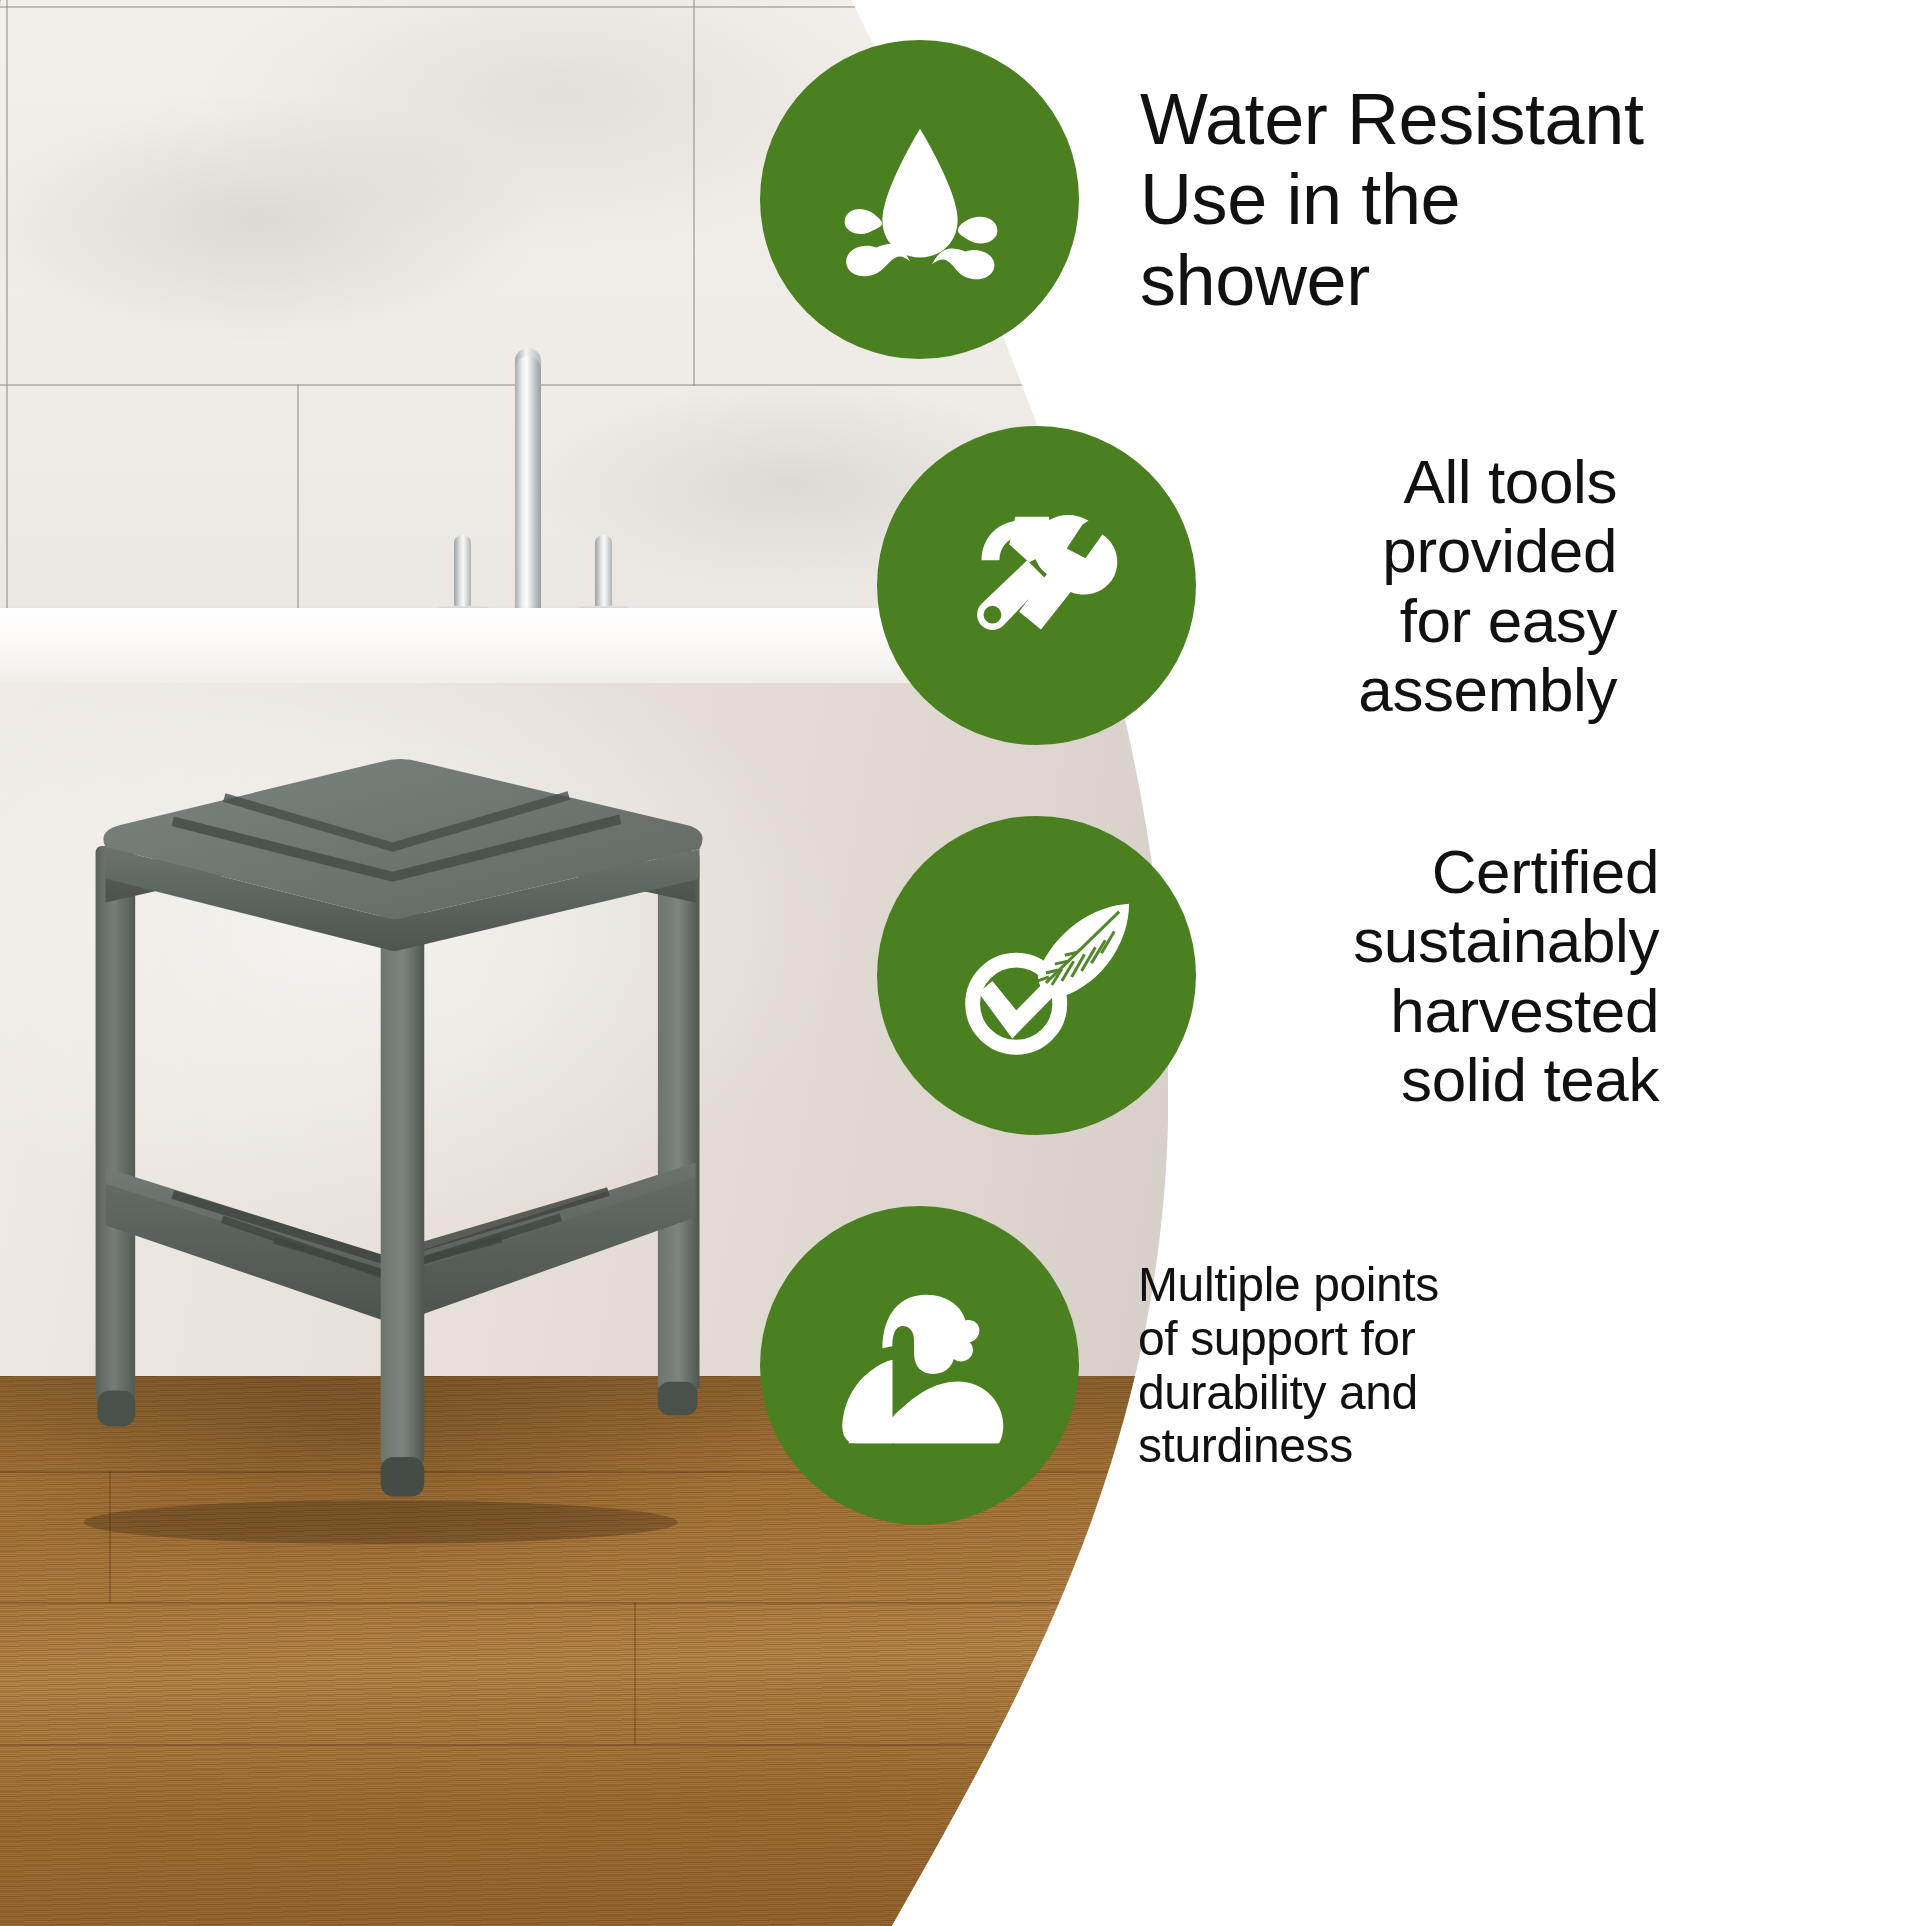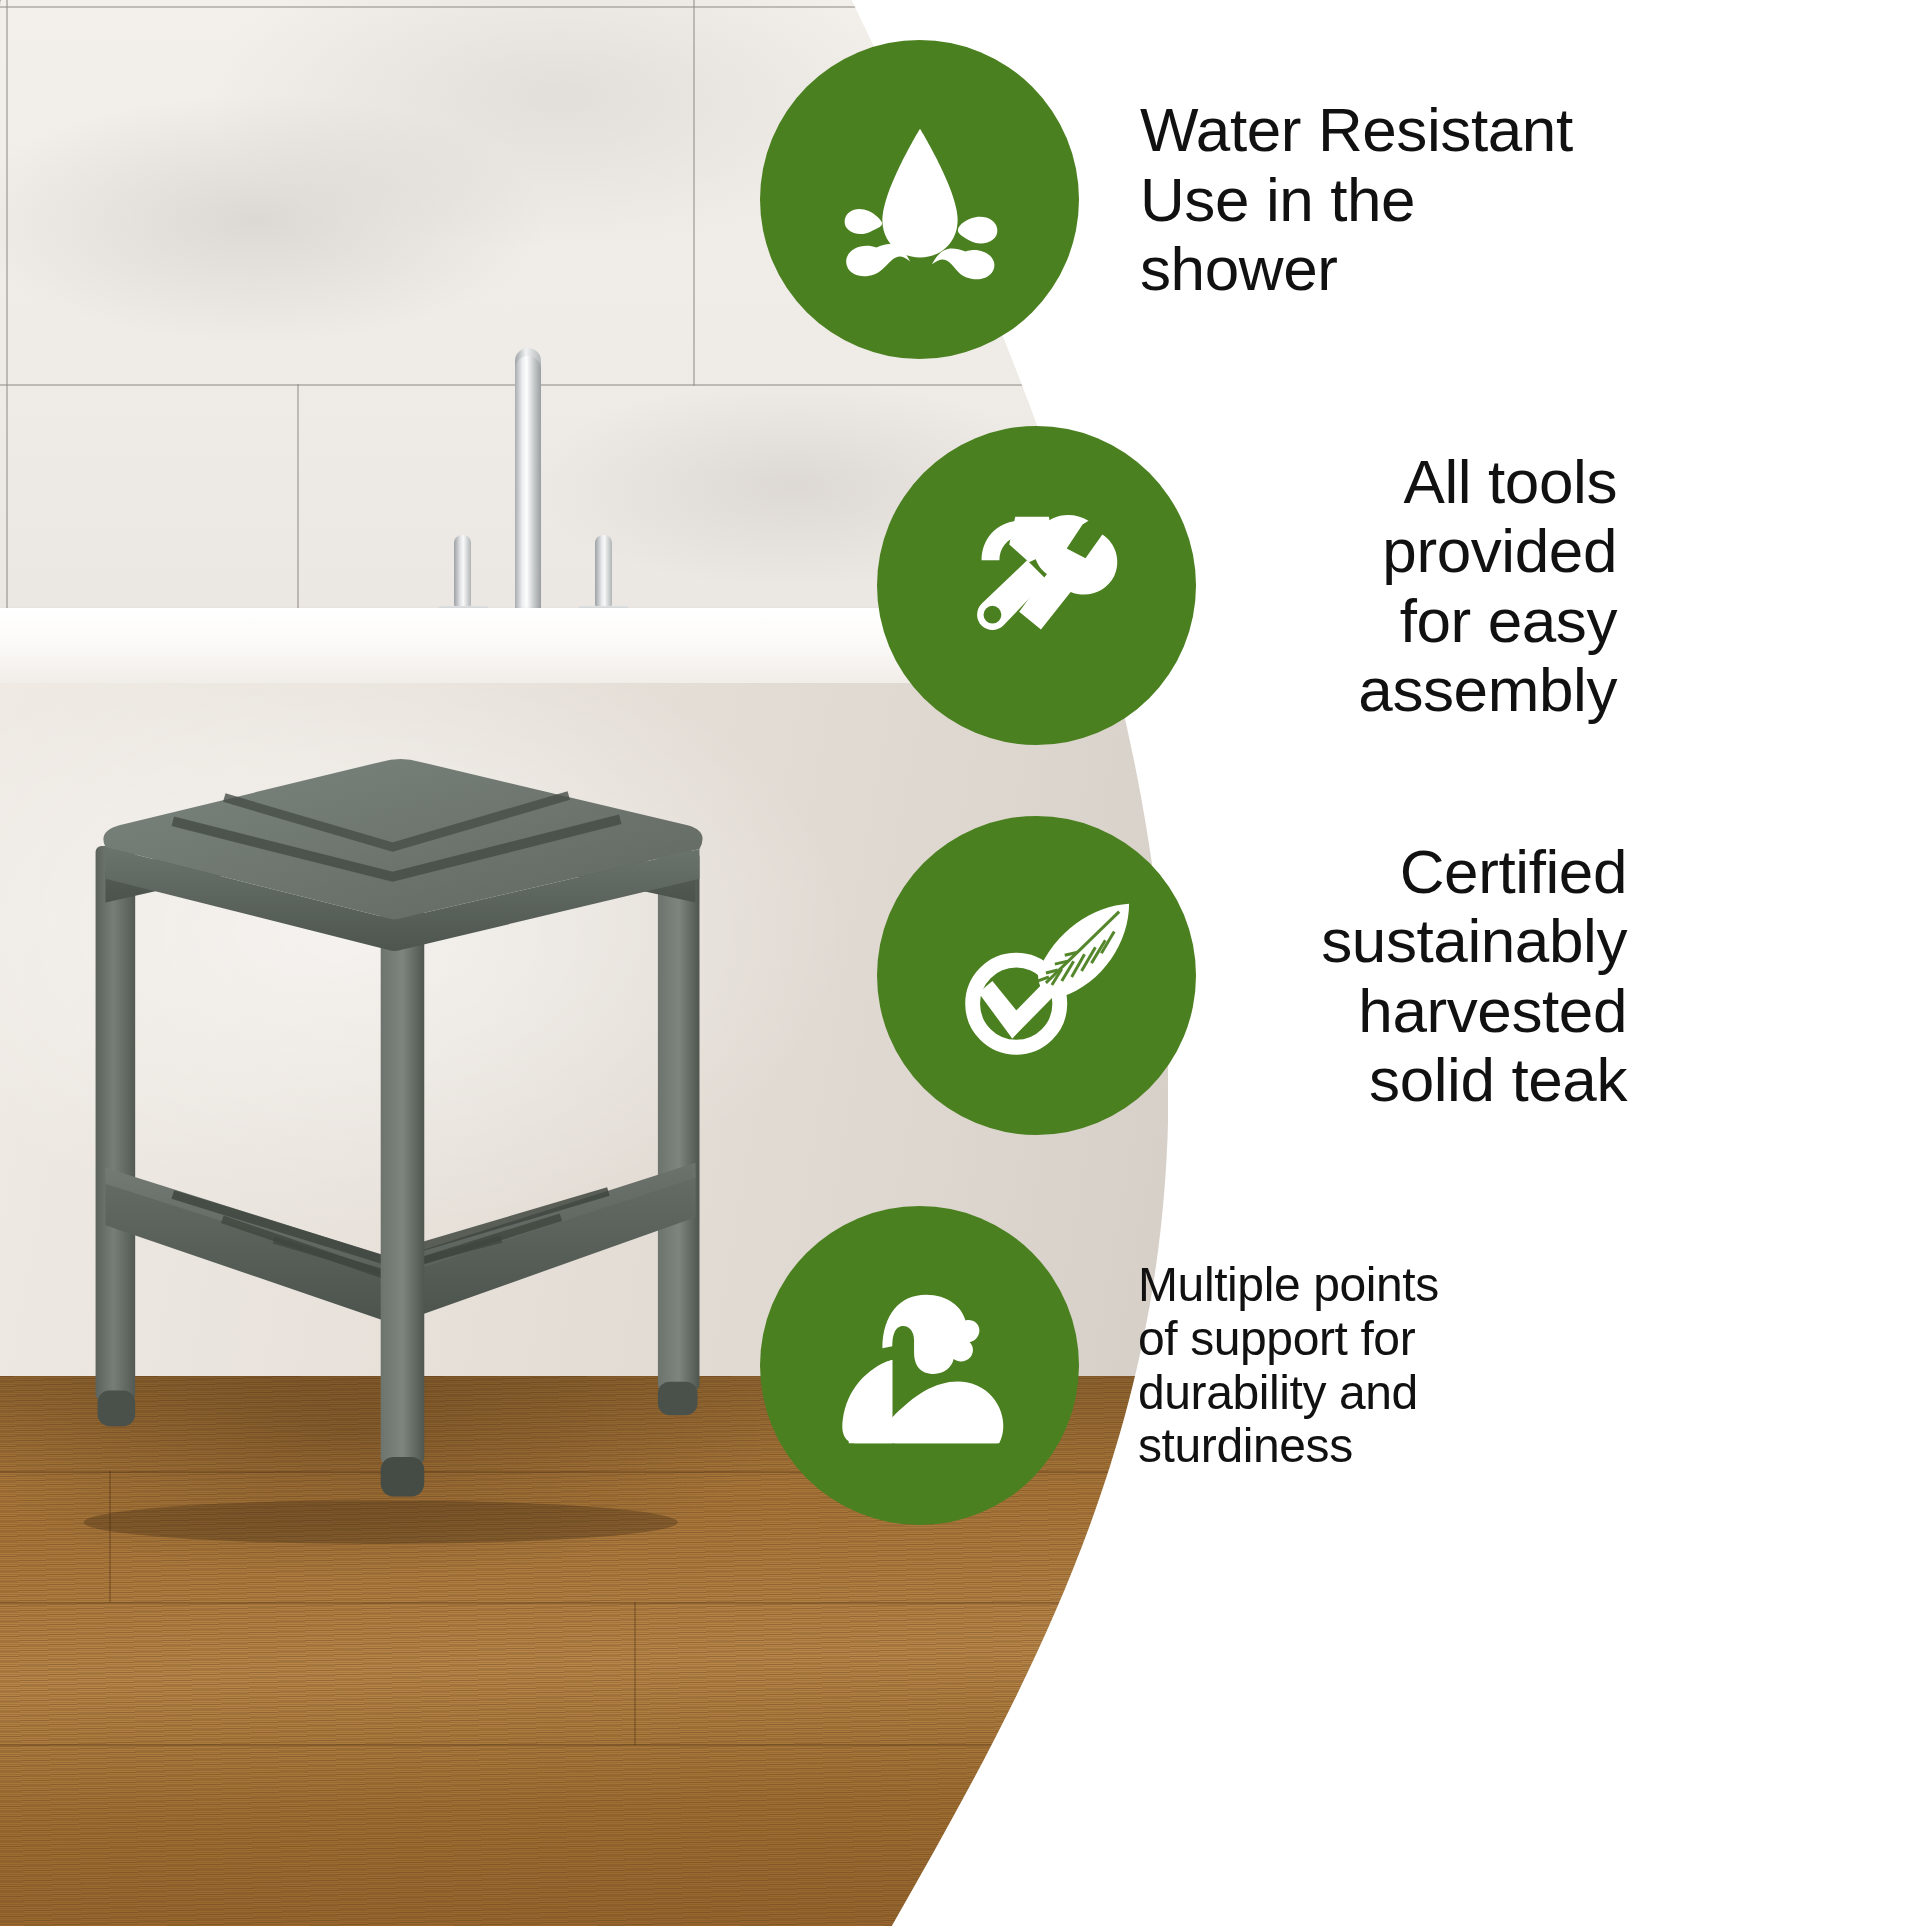--- a/index.html
+++ b/index.html
@@ -77,27 +77,27 @@
 
   
   .feature{position:absolute;display:flex;align-items:center;}
   .circle{border-radius:50%;background:#4b8020;flex:0 0 auto;
           display:flex;align-items:center;justify-content:center;}
   .circle svg{display:block;}
   .ftext{color:#111111;line-height:1.12;white-space:pre-line;letter-spacing:-0.4px;}
 
   .f1{left:760px;top:40px;}
   .f1 .circle{width:319px;height:319px;}
-  .f1 .ftext{margin-left:61px;font-size:62px;}
+  .f1 .ftext{margin-left:61px;font-size:72px;}
 
   .f2{left:877px;top:426px;}
   .f2 .circle{width:319px;height:319px;}
   .f2 .ftext{margin-left:55px;font-size:62px;text-align:right;width:366px;}
 
-  .f3{left:877px;top:816px;}
+  .f3{left:877px;top:816px;gap:32px;}
   .f3 .circle{width:319px;height:319px;}
   .f3 .ftext{margin-left:55px;font-size:62px;text-align:right;width:376px;}
 
   .f4{left:760px;top:1206px;}
   .f4 .circle{width:319px;height:319px;}
   .f4 .ftext{margin-left:59px;font-size:48px;}
 </style>
 </head>
 <body>
 

